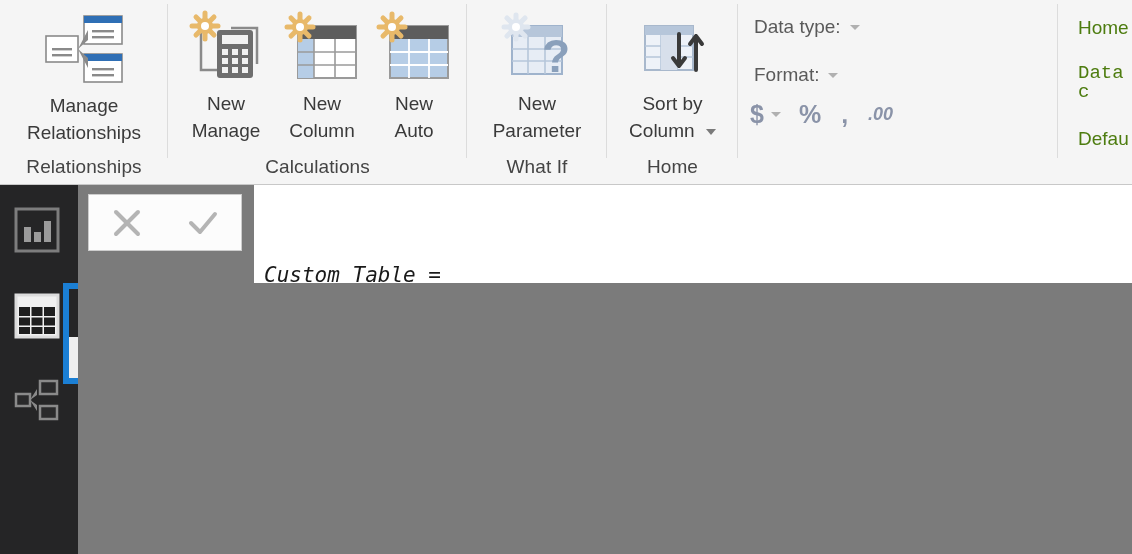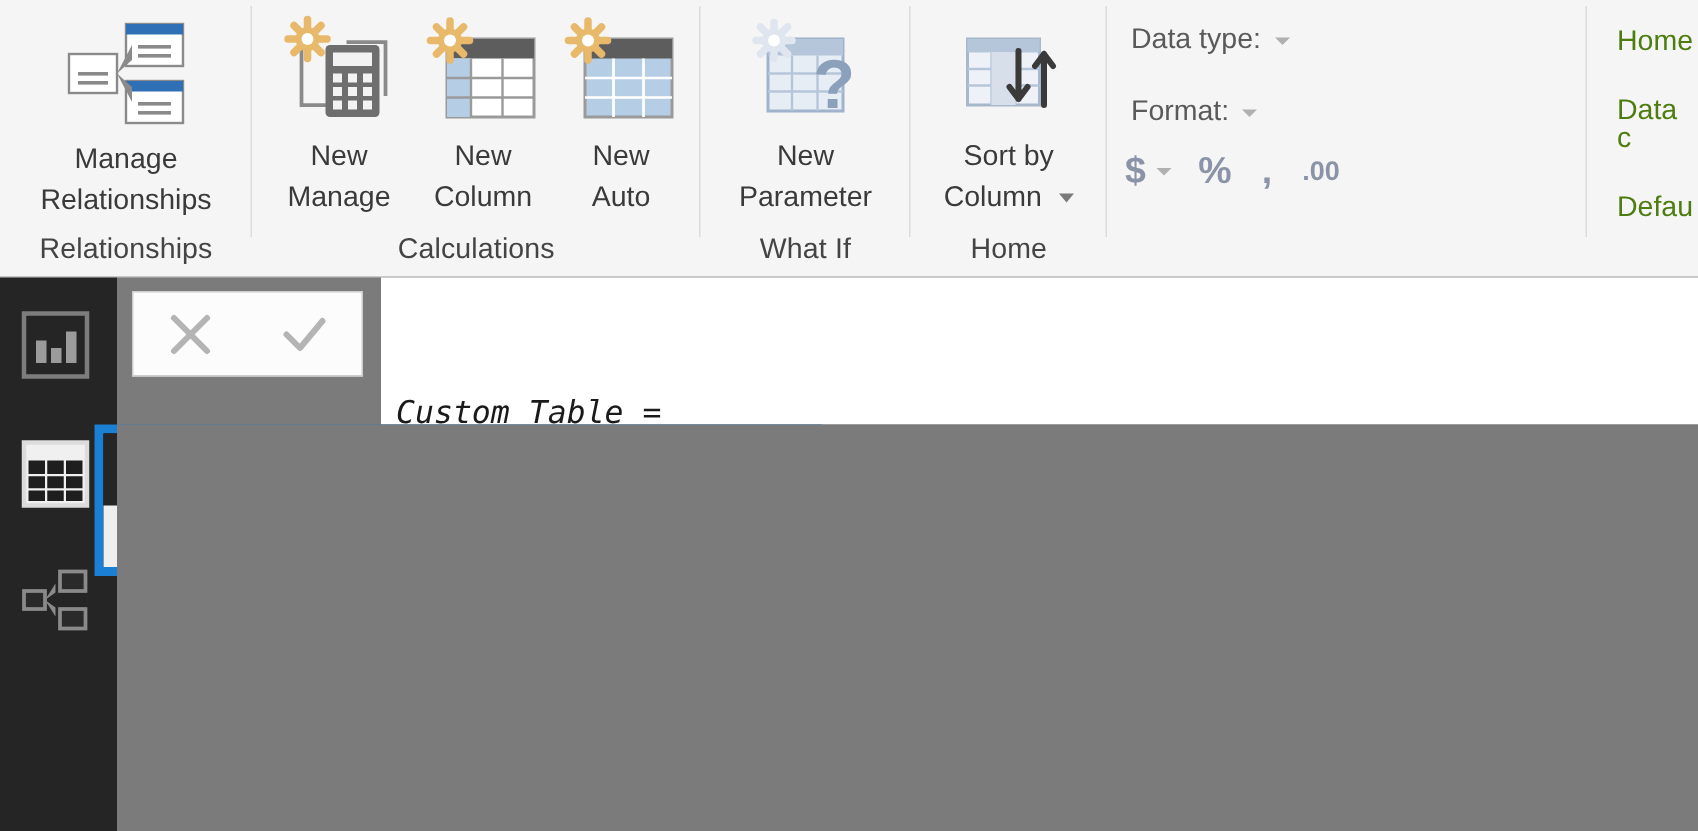--- a/index.html
+++ b/index.html
@@ -328,29 +328,29 @@
       <div class="fmtrow" style="left:16px; top:64px;">
         <span class="fmtlabel">Format:</span>
         <span class="caret-sm"></span>
       </div>
 
       <div class="fmtrow" style="left:12px; top:100px;">
         <span class="fmticon">$</span>
         <span class="caret-sm" style="margin-left:7px;"></span>
         <span class="fmticon" style="margin-left:18px;">%</span>
         <span class="fmticon" style="margin-left:20px;">,</span>
-        <span class="fmticon" style="margin-left:20px;font-size:18px;">.00</span>
+        <span class="fmticon" style="margin-left:20px;font-size:18px;font-style:italic;">.00</span>
       </div>
 
       <div class="gsep"></div>
     </div>
 
     <div class="farcol" style="left:1078px; top:18px;">
       <div class="fitem" style="margin-bottom:27px;">Home</div>
-      <div class="fitem" style="margin-bottom:27px;">Data c</div>
+      <div class="fitem" style="margin-bottom:27px;font-family:Liberation Mono, monospace;">Data c</div>
       <div class="fitem">Defau</div>
     </div>
   </div>
 
   <div id="sidebar">
     <div class="navicon" style="top:22px;">
       <svg width="46" height="46" viewBox="0 0 46 46">
         <rect x="2" y="2" width="42" height="42" fill="none" stroke="#7d7d7d" stroke-width="3"></rect>
         <rect x="10" y="20" width="7" height="15" fill="#9b9b9b"></rect>
         <rect x="20" y="25" width="7" height="10" fill="#9b9b9b"></rect>

